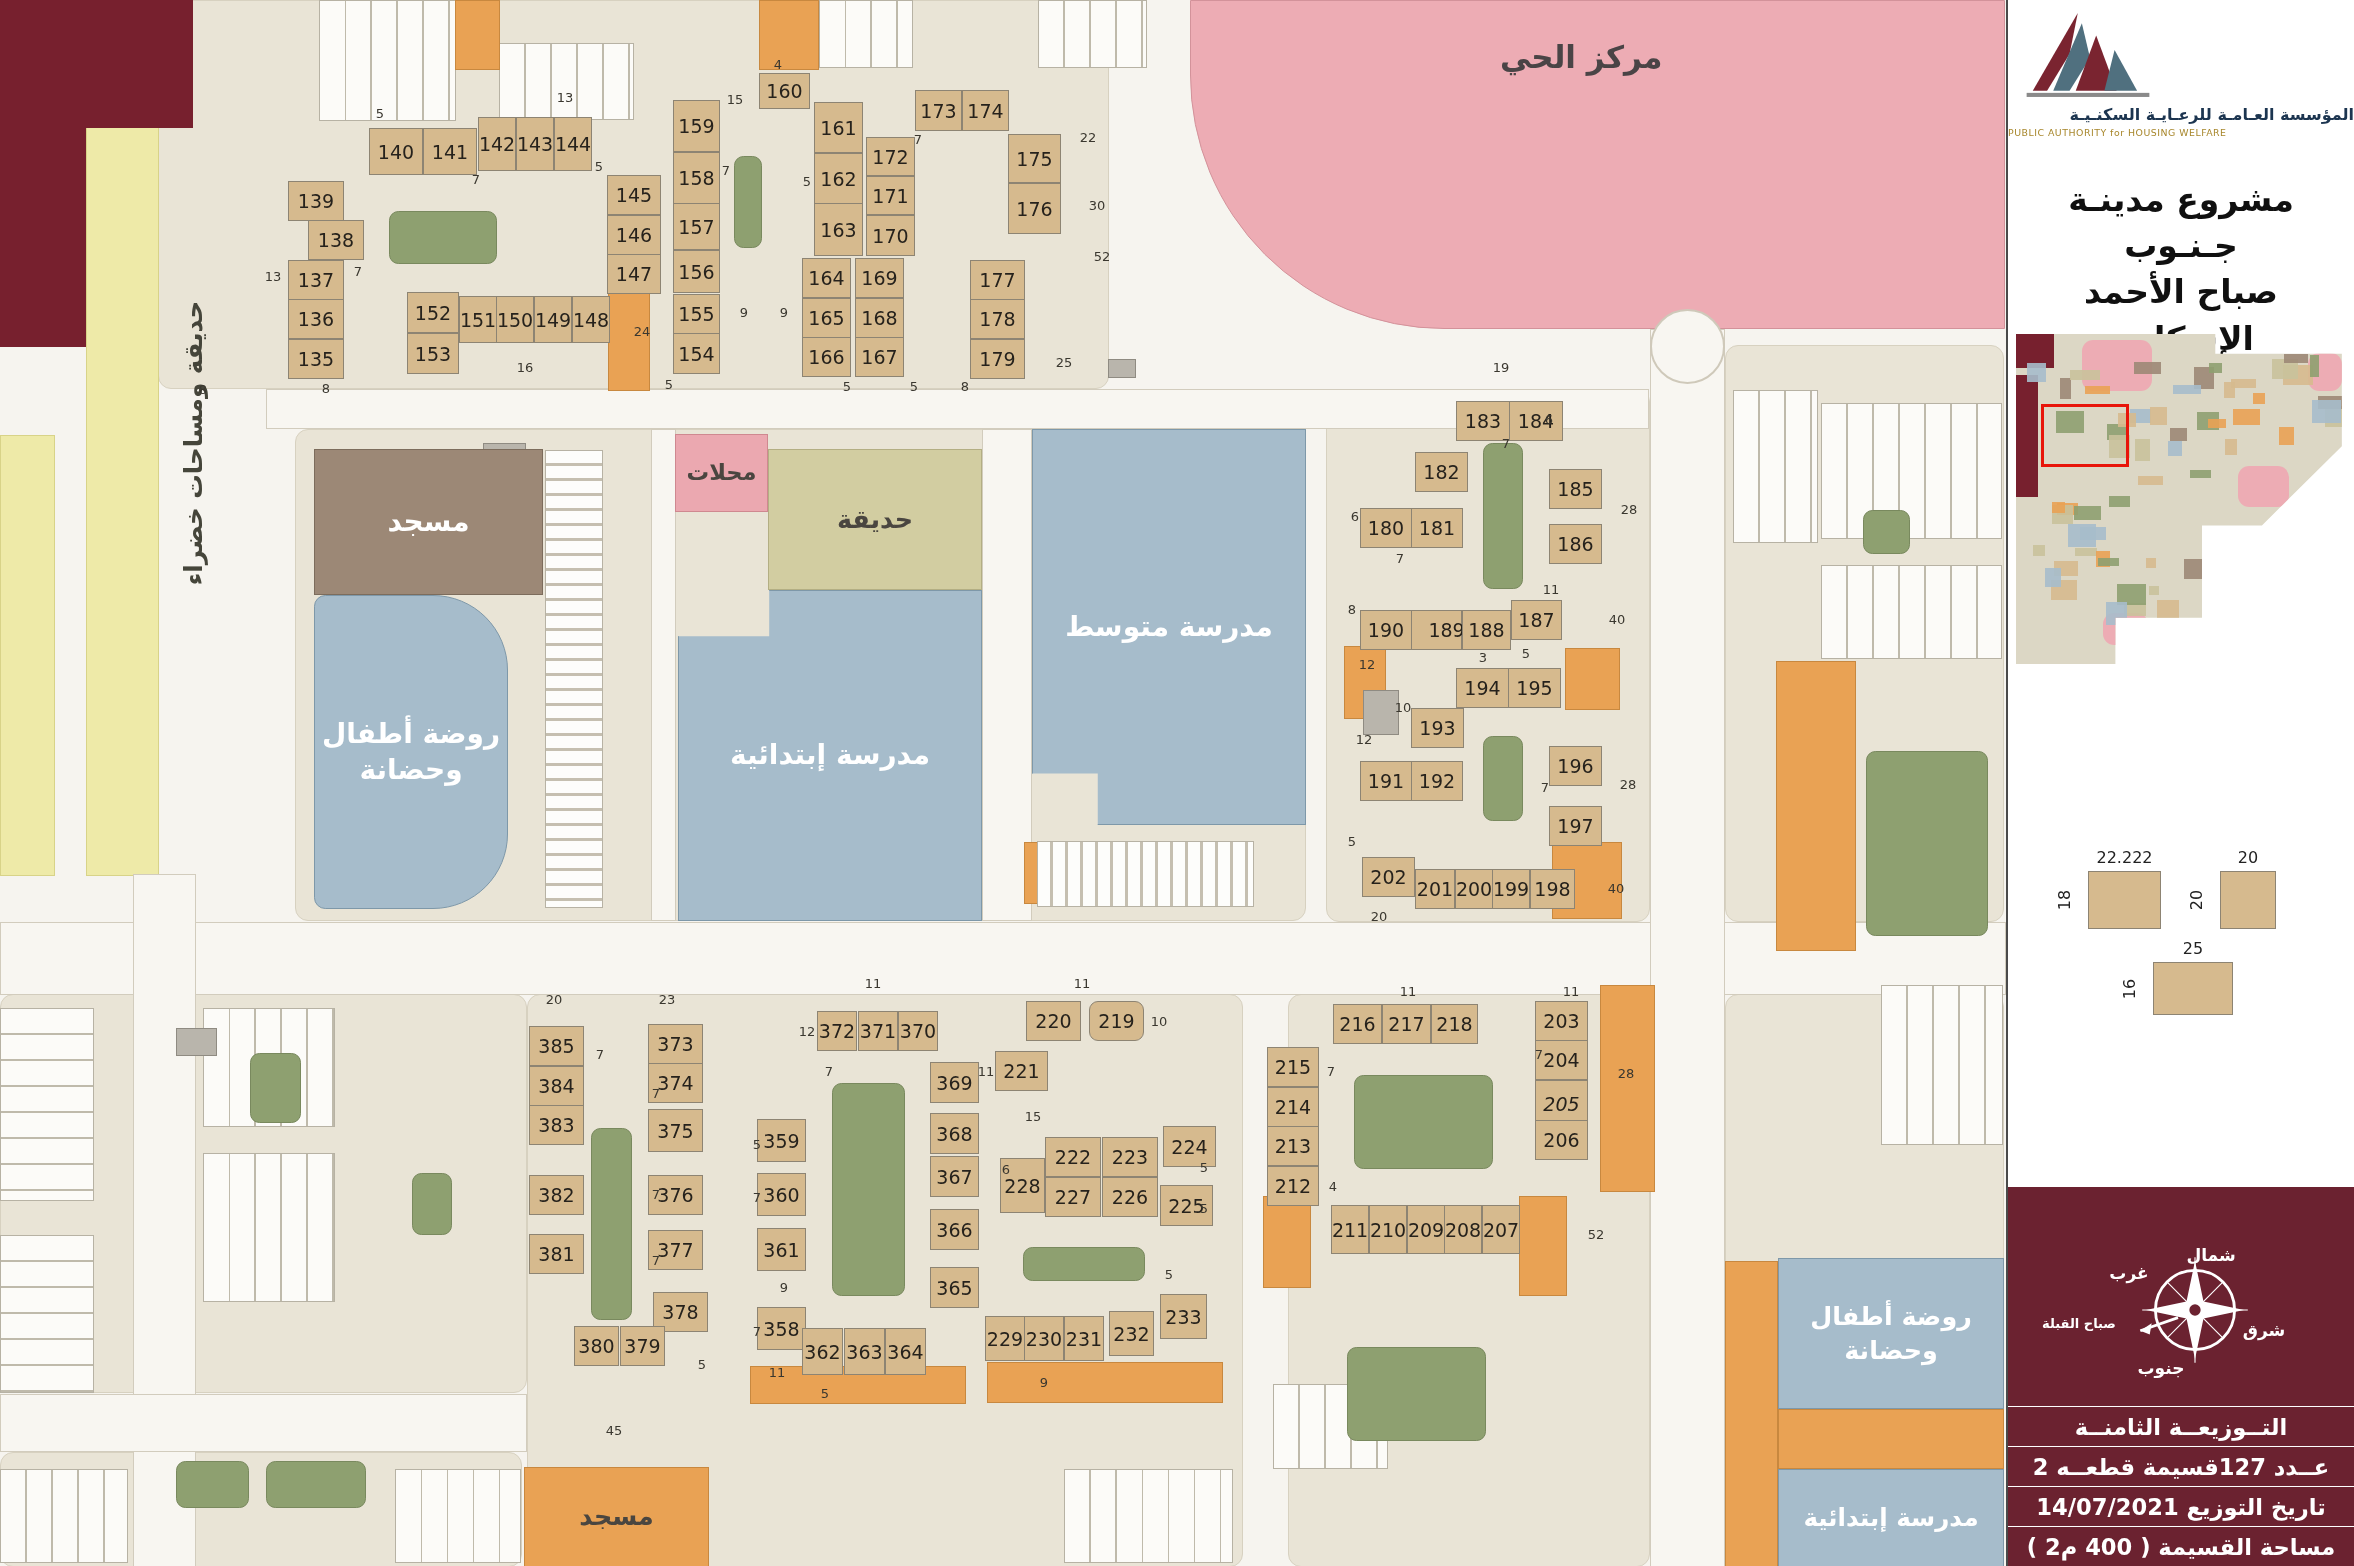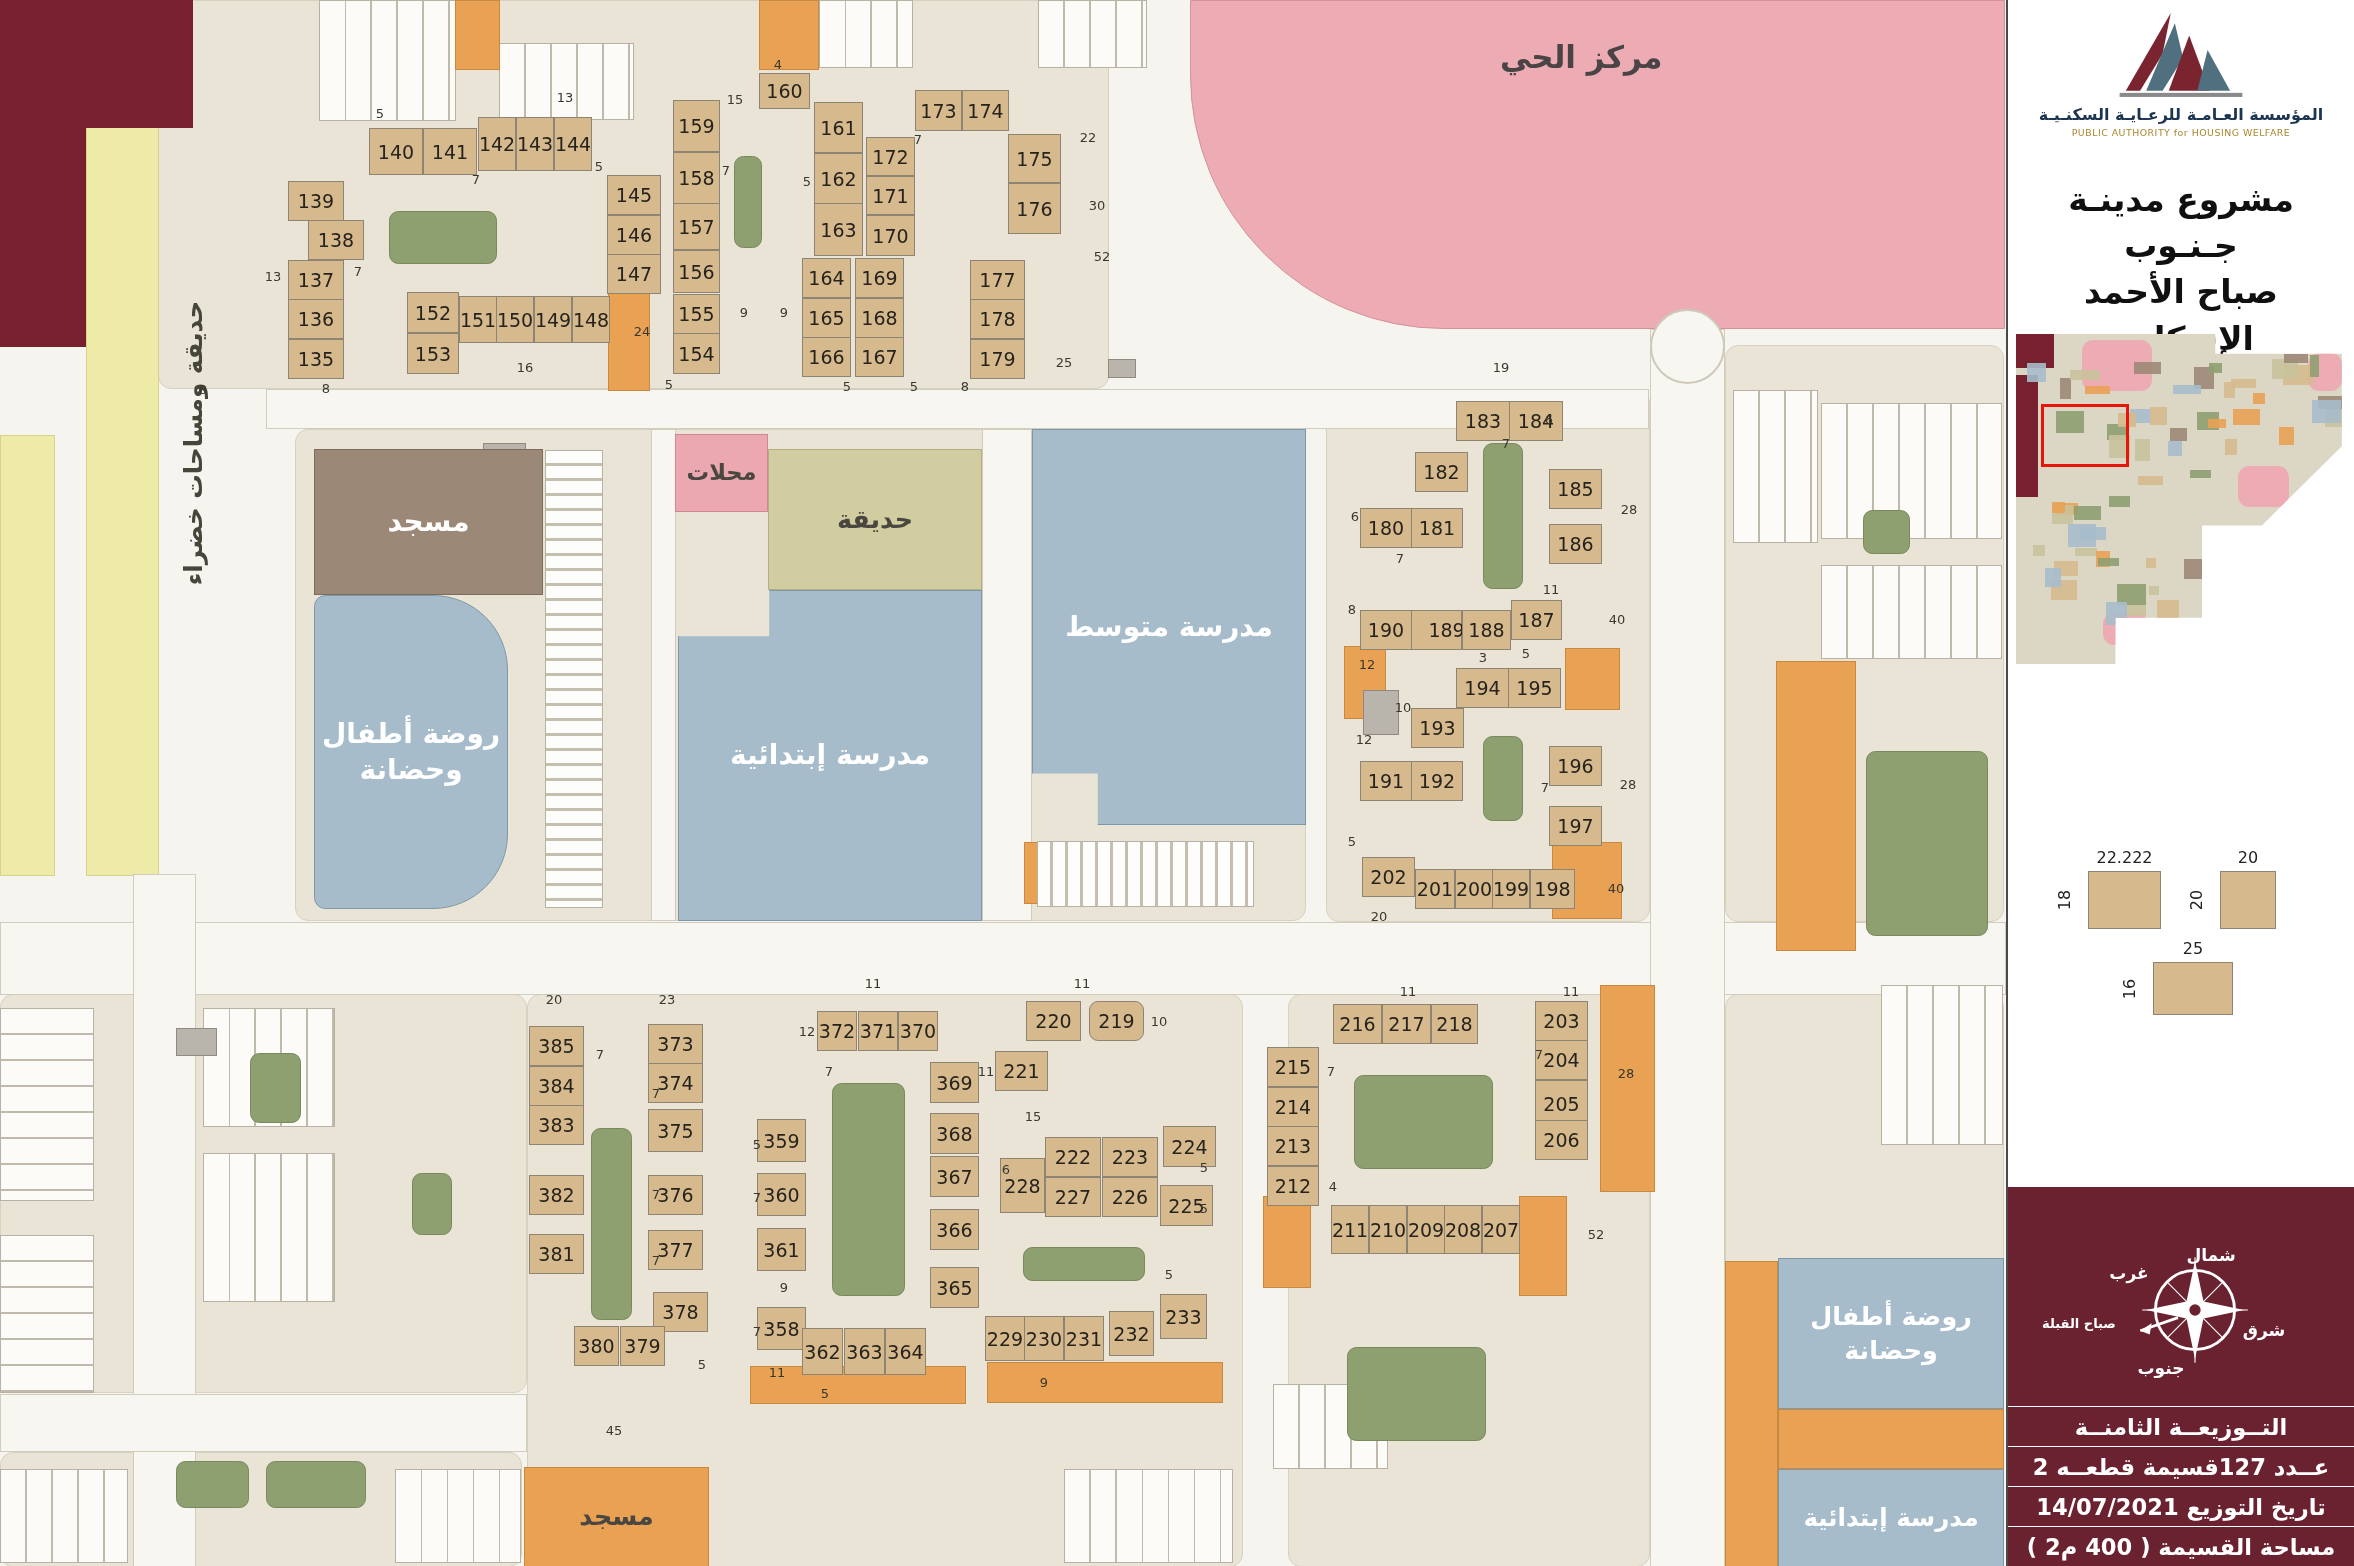--- a/index.html
+++ b/index.html
@@ -38,21 +38,21 @@
   .blabel { font-weight:bold; color:#fff; font-size:28px; line-height:1.3; }
   .blabel.dark { color:#4a4640; }
   .center-label { position:absolute; top:38px; left:38%; font-size:31px; font-weight:bold; color:#4a4446; z-index:4; }
   #green-spaces-label { position:absolute; left:193px; top:443px; z-index:6;
         transform:translate(-50%,-50%) rotate(-90deg); white-space:nowrap;
         font-size:24.5px; font-weight:bold; color:#45453a; letter-spacing:1.9px; }
 
   
   #panel { position:absolute; left:2006px; top:0; width:348px; height:1567px;
            background:#fff; border-left:2.8px solid #4a4a4a; }
-  #logo-wrap { position:absolute; top:9.4px; left:0; width:100%; text-align:center; }
+  #logo-wrap { position:absolute; top:9.4px; left:0; width:100%; }
   #org-ar { font-size:16px; font-weight:bold; color:#1c3550; margin-top:1.9px; }
   #org-en { font-size:9.4px; color:#a8872c; letter-spacing:0.5px; margin-top:2.8px; }
   #title-wrap { position:absolute; top:177px; left:0; width:100%; text-align:center;
                 font-weight:bold; font-size:33px; color:#101010; line-height:1.4; }
   #minimap { position:absolute; left:7.5px; top:334px; width:333px; height:330px; }
   #minimap-base { position:absolute; inset:0; background:#dcd7c5; overflow:hidden;
         clip-path:polygon(0% 0%,60% 0%,60% 6%,98% 6%,98% 34%,74% 58%,56% 58%,56% 86%,30% 86%,30% 100%,0% 100%); }
   .mm-pink { position:absolute; background:#edacb4; border-radius:11.3px; }
   .mm-maroon { position:absolute; background:#77202e; }
   .mm-block { position:absolute; opacity:.9; }
@@ -303,21 +303,21 @@
     <div class="plot" style="left: 1267px; top: 1087px; width: 52px; height: 40px;">214</div>
     <div class="plot" style="left: 1267px; top: 1126px; width: 52px; height: 40px;">213</div>
     <div class="plot" style="left: 1267px; top: 1166px; width: 52px; height: 40px;">212</div>
     <div class="plot" style="left: 1331px; top: 1205px; width: 38px; height: 49px;">211</div>
     <div class="plot" style="left: 1369px; top: 1205px; width: 38px; height: 49px;">210</div>
     <div class="plot" style="left: 1407px; top: 1205px; width: 38px; height: 49px;">209</div>
     <div class="plot" style="left: 1444px; top: 1205px; width: 38px; height: 49px;">208</div>
     <div class="plot" style="left: 1482px; top: 1205px; width: 38px; height: 49px;">207</div>
     <div class="plot" style="left: 1535px; top: 1001px; width: 53px; height: 40px;">203</div>
     <div class="plot" style="left: 1535px; top: 1040px; width: 53px; height: 40px;">204</div>
-    <div class="plot" style="left: 1535px; top: 1080px; width: 53px; height: 48px;">205</div>
+    <div class="plot" style="left: 1535px; top: 1080px; width: 53px; height: 48px; font-style: italic;">205</div>
     <div class="plot" style="left: 1535px; top: 1120px; width: 53px; height: 40px;">206</div>
     <div class="dim" style="left: 273px; top: 276px;">13</div>
     <div class="dim" style="left: 358px; top: 271px;">7</div>
     <div class="dim" style="left: 326px; top: 388px;">8</div>
     <div class="dim" style="left: 380px; top: 113px;">5</div>
     <div class="dim" style="left: 565px; top: 97px;">13</div>
     <div class="dim" style="left: 599px; top: 166px;">5</div>
     <div class="dim" style="left: 476px; top: 179px;">7</div>
     <div class="dim" style="left: 642px; top: 331px;">24</div>
     <div class="dim" style="left: 525px; top: 367px;">16</div>

